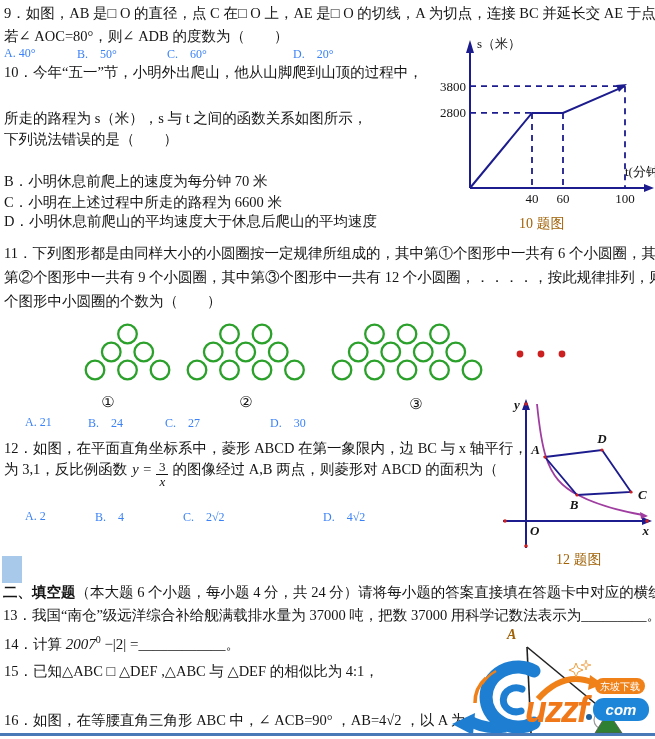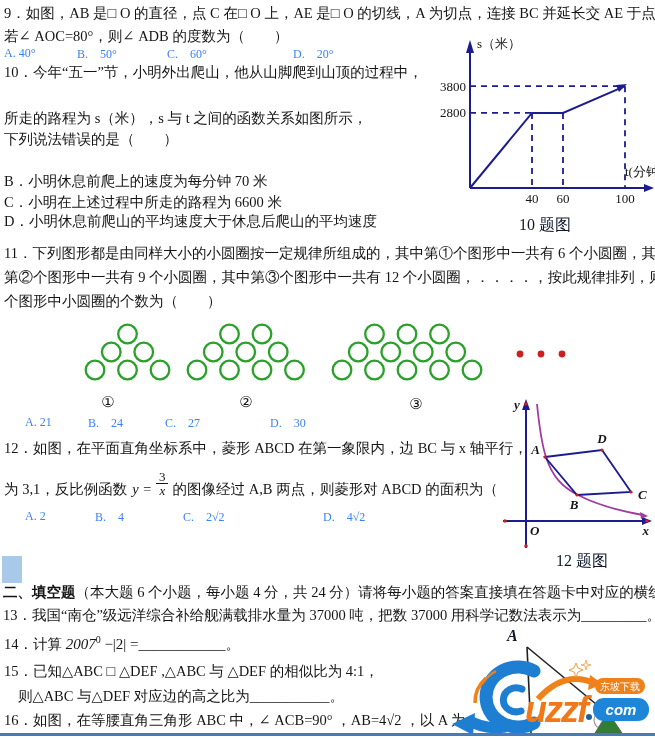--- a/index.html
+++ b/index.html
@@ -1,21 +1,21 @@
 <!DOCTYPE html>
 <html><head>
 <meta charset="utf-8">
 <style>
   html,body{margin:0;padding:0;background:#888;}
   .page{position:relative;width:655px;height:739px;background:#ffffff;overflow:hidden;
         font-family:"Liberation Serif","DejaVu Serif",serif;}
   .line{position:absolute;white-space:nowrap;font-size:14.5px;line-height:1.25;color:#151515;}
   .opt{position:absolute;white-space:nowrap;font-size:12px;color:#3b82f6;}
   svg{position:absolute;overflow:hidden;}
-  .cap{position:absolute;white-space:nowrap;font-size:16px;color:#0f172a;}
+  .cap{position:absolute;white-space:nowrap;font-size:14px;color:#a16207;}
   .figlabel{position:absolute;width:18px;text-align:center;font-size:15px;color:#151515;}
   .frac{display:inline-flex;flex-direction:column;align-items:center;vertical-align:middle;
         line-height:1.05;margin:0 4px;}
   .frac .num{font-size:13px;padding:0 3px;}
   .frac .den{font-size:13px;font-style:italic;border-top:1.4px solid #151515;padding:0 3px;}
   .mathv{font-style:italic;}
   .hl{position:absolute;background:#a9c9ea;}
   .botline{position:absolute;background:#4a79b8;}
   sup{font-size:10px;}
 </style>
@@ -99,21 +99,21 @@
   <div class="figlabel" style="left:99px;top:393px">①</div>
   <div class="figlabel" style="left:237px;top:393px">②</div>
   <div class="figlabel" style="left:407px;top:395px">③</div>
 
   <div class="opt" style="left:25px;top:415px">A. 21</div>
   <div class="opt" style="left:88px;top:415px">B.　24</div>
   <div class="opt" style="left:165px;top:415px">C.　27</div>
   <div class="opt" style="left:270px;top:415px">D.　30</div>
 
   <div class="line" style="left:4px;top:439px">12．如图，在平面直角坐标系中，菱形 ABCD 在第一象限内，边 BC 与 x 轴平行，</div>
-  <div class="line" style="left:4px;top:460px;height:38px;display:flex;align-items:flex-end">
+  <div class="line" style="left:4px;top:460px;height:38px;display:flex;align-items:flex-start">
     <span>为 3,1，反比例函数</span>
     <span class="mathv" style="margin-left:5px">y =</span>
     <span class="frac">
       <span class="num">3</span>
       <span class="den">x</span>
     </span>
     <span>的图像经过 A,B 两点，则菱形对 ABCD 的面积为（</span>
   </div>
   <div class="opt" style="left:25px;top:509px">A. 2</div>
   <div class="opt" style="left:95px;top:509px">B.　4</div>
@@ -152,21 +152,20 @@
     <b>二、填空题</b><span>（本大题 6 个小题，每小题 4 分，共 24 分）请将每小题的答案直接填在答题卡中对应的横线上.</span>
   </div>
 
   <div class="line" style="left:3px;top:606px">13．我国“南仓”级远洋综合补给舰满载排水量为 37000 吨，把数 37000 用科学记数法表示为_________。</div>
 
   <div class="line" style="left:4px;top:634px">
     <span>14．计算 </span><span class="mathv" style="font-size:15px">2007</span><sup>0</sup><span style="font-size:15px"> −|2| =</span><span>____________。</span>
   </div>
 
   <div class="line" style="left:4px;top:662px">15．已知△ABC □ △DEF ,△ABC 与 △DEF 的相似比为 4:1，</div>
-  <div class="line" style="left:18px;top:687px">则△ABC 与△DEF 对应边的高之比为___________。</div>
 
   <div class="line" style="left:4px;top:711px">16．如图，在等腰直角三角形 ABC 中，∠ ACB=90° ，AB=4√2 ，以 A 为</div>
 
   <div class="cap" style="left:507px;top:627px;font-style:italic;font-weight:bold">A</div>
   <svg style="left:495px;top:626px" width="160" height="107">
     <line x1="32" y1="21" x2="36" y2="107" stroke="#222" stroke-width="1.6"></line>
     <line x1="32" y1="21" x2="113" y2="88" stroke="#222" stroke-width="1.6"></line>
     <circle cx="108" cy="94" r="9" fill="#ffffff" stroke="#9a9a9a" stroke-width="1.2"></circle>
     <polygon points="100,107 127,107 113,86" fill="#2f8032" stroke="#555555" stroke-width="0.8"></polygon>
     <circle cx="113" cy="86" r="2.5" fill="#cc2020"></circle>

